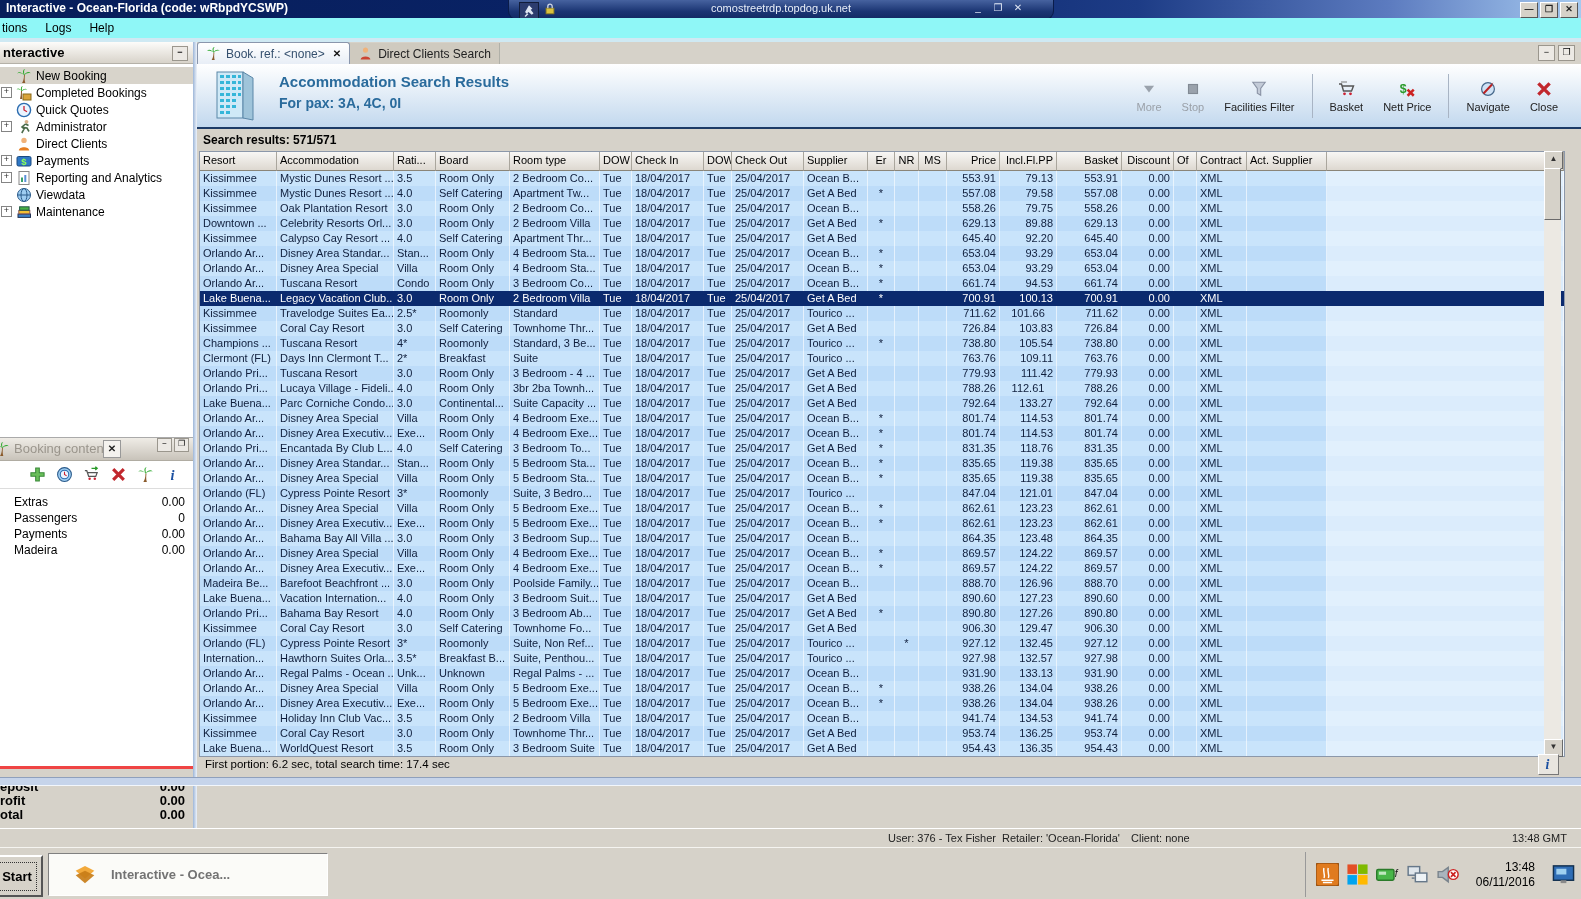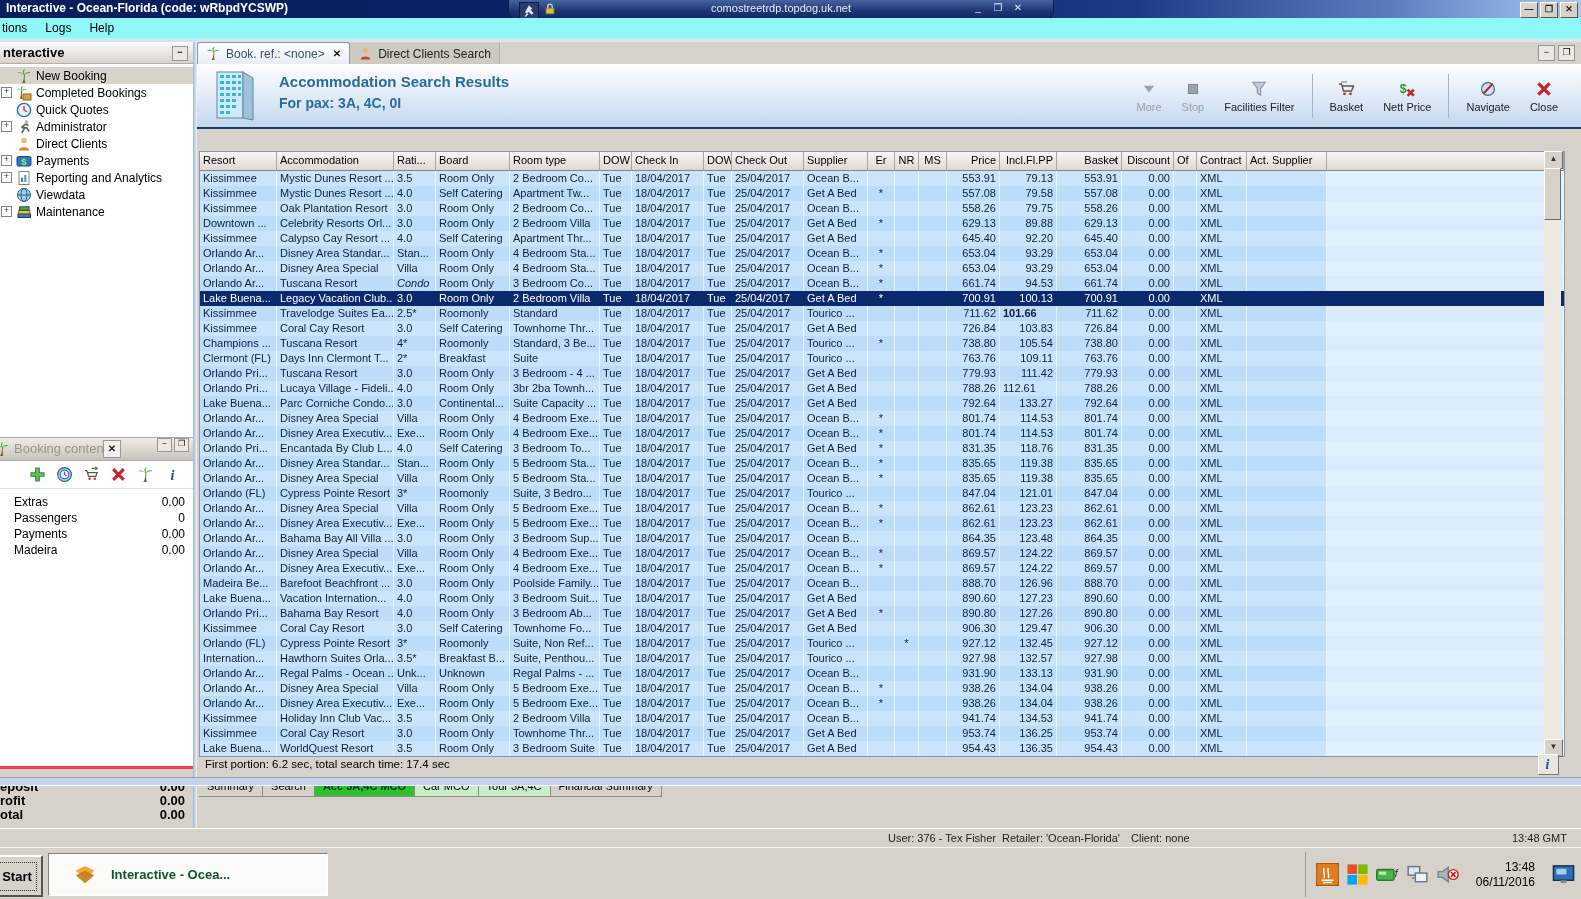--- a/index.html
+++ b/index.html
@@ -152,21 +152,21 @@
 
   
   .taskbar{position:absolute;left:0;top:847px;width:1581px;height:52px;background:#d6d2c9;
     border-top:1px solid #f5f4f0;}
   .startbtn{position:absolute;left:-9px;top:7px;width:48px;height:38px;background:#d6d2c9;
     border:2px solid;border-color:#fff #555 #555 #fff;font-weight:bold;font-size:13px;
     display:flex;align-items:center;justify-content:center;}
   .startbtn .inner{border:1px dotted #333;padding:6px 4px;}
   .taskbtn{position:absolute;left:48px;top:5px;width:278px;height:41px;background:#fbfbf8;
     border:1px solid;border-color:#808080 #fff #fff #808080;display:flex;align-items:center;
-    font-weight:bold;font-size:13px;color:#14532d;}
+    font-weight:bold;font-size:13px;color:#737373;}
   .taskbtn .ticon{width:24px;height:22px;margin:0 14px 0 24px;}
   .tray{position:absolute;right:0;top:4px;height:45px;display:flex;align-items:center;gap:7px;
     padding:0 6px 0 10px;border-left:1px solid #999;}
   .tray-ic{width:23px;height:23px;}
   .tray-clock{font-size:12px;text-align:right;line-height:15px;margin:0 10px;}
 </style>
 </head>
 <body>
 
 <div id="screen">
@@ -523,20 +523,21 @@
               <svg viewBox="0 0 16 16">
                 <path d="M3 3 L13 13 M13 3 L3 13" stroke="#c1272d" stroke-width="3"></path>
               </svg>
             </span>
             <span class="tool-label">Close</span>
           </div>
         </div>
     </div>
 
     <div class="darkline"></div>
+    <div class="resultsbar">Search results: 571/571</div>
 
     <div class="tablewrap">
       <div class="thead" id="thead">
           <div class="th" style="width: 77px;"><span>Resort</span></div>
           <div class="th" style="width: 117px;"><span>Accommodation</span></div>
           <div class="th" style="width: 42px;"><span>Rati...</span></div>
           <div class="th" style="width: 74px;"><span>Board</span></div>
           <div class="th" style="width: 90px;"><span>Room type</span></div>
           <div class="th" style="width: 32px;"><span>DOW</span></div>
           <div class="th" style="width: 72px;"><span>Check In</span></div>
@@ -713,21 +714,21 @@
             <div class="td" style="width: 65px; text-align: right;">653.04</div>
             <div class="td" style="width: 52px; text-align: right;">0.00</div>
             <div class="td" style="width: 23px;"></div>
             <div class="td" style="width: 50px;">XML</div>
             <div class="td" style="width: 80px;"></div>
             <div class="td filler"></div>
           </div>
           <div class="trow odd">
             <div class="td" style="width: 77px;">Orlando Ar...</div>
             <div class="td" style="width: 117px;">Tuscana Resort</div>
-            <div class="td" style="width: 42px; font-style: italic;">Condo</div>
+            <div class="td" style="width: 42px;">Condo</div>
             <div class="td" style="width: 74px;">Room Only</div>
             <div class="td" style="width: 90px;">3 Bedroom Co...</div>
             <div class="td" style="width: 32px;">Tue</div>
             <div class="td" style="width: 72px;">18/04/2017</div>
             <div class="td" style="width: 28px;">Tue</div>
             <div class="td" style="width: 72px;">25/04/2017</div>
             <div class="td" style="width: 64px;">Ocean B...</div>
             <div class="td" style="width: 27px; text-align: center;">*</div>
             <div class="td" style="width: 24px; text-align: center;"></div>
             <div class="td" style="width: 28px; text-align: center;"></div>
@@ -771,21 +772,21 @@
             <div class="td" style="width: 90px;">Standard</div>
             <div class="td" style="width: 32px;">Tue</div>
             <div class="td" style="width: 72px;">18/04/2017</div>
             <div class="td" style="width: 28px;">Tue</div>
             <div class="td" style="width: 72px;">25/04/2017</div>
             <div class="td" style="width: 64px;">Tourico ...</div>
             <div class="td" style="width: 27px; text-align: center;"></div>
             <div class="td" style="width: 24px; text-align: center;"></div>
             <div class="td" style="width: 28px; text-align: center;"></div>
             <div class="td" style="width: 53px; text-align: right;">711.62</div>
-            <div class="td" style="width: 57px; text-align: left; font-weight: bold;">101.66</div>
+            <div class="td" style="width: 57px; text-align: center;">101.66</div>
             <div class="td" style="width: 65px; text-align: right;">711.62</div>
             <div class="td" style="width: 52px; text-align: right;">0.00</div>
             <div class="td" style="width: 23px;"></div>
             <div class="td" style="width: 50px;">XML</div>
             <div class="td" style="width: 80px;"></div>
             <div class="td filler"></div>
           </div>
           <div class="trow even">
             <div class="td" style="width: 77px;">Kissimmee</div>
             <div class="td" style="width: 117px;">Coral Cay Resort</div>
@@ -886,21 +887,21 @@
             <div class="td" style="width: 90px;">3br 2ba Townh...</div>
             <div class="td" style="width: 32px;">Tue</div>
             <div class="td" style="width: 72px;">18/04/2017</div>
             <div class="td" style="width: 28px;">Tue</div>
             <div class="td" style="width: 72px;">25/04/2017</div>
             <div class="td" style="width: 64px;">Get A Bed</div>
             <div class="td" style="width: 27px; text-align: center;"></div>
             <div class="td" style="width: 24px; text-align: center;"></div>
             <div class="td" style="width: 28px; text-align: center;"></div>
             <div class="td" style="width: 53px; text-align: right;">788.26</div>
-            <div class="td" style="width: 57px; text-align: left;">112.61</div>
+            <div class="td" style="width: 57px; text-align: center;">112.61</div>
             <div class="td" style="width: 65px; text-align: right;">788.26</div>
             <div class="td" style="width: 52px; text-align: right;">0.00</div>
             <div class="td" style="width: 23px;"></div>
             <div class="td" style="width: 50px;">XML</div>
             <div class="td" style="width: 80px;"></div>
             <div class="td filler"></div>
           </div>
           <div class="trow odd">
             <div class="td" style="width: 77px;">Lake Buena...</div>
             <div class="td" style="width: 117px;">Parc Corniche Condo...</div>
@@ -1462,28 +1463,20 @@
       <div class="sb-btn sb-down">▼</div>
     </div>
 
     <div class="timing">First portion: 6.2 sec, total search time: 17.4 sec</div>
     <div class="info-btn">
         <svg viewBox="0 0 16 16">
           <text x="8" y="13" text-anchor="middle" font-size="13" font-family="Liberation Serif,serif" font-weight="bold" font-style="italic" fill="#1a4fa0">i</text>
         </svg>
       </div>
 
-    <div class="sheets" id="sheets">
-        <div class="sheet ">Summary</div>
-        <div class="sheet ">Search</div>
-        <div class="sheet active">Acc 3A,4C MCO</div>
-        <div class="sheet pale">Car MCO</div>
-        <div class="sheet pale">Tour 3A,4C</div>
-        <div class="sheet ">Financial Summary</div>
-      </div>
   </div>
 
   <div class="recess"></div>
 
   <div class="statusbar">
     <span class="st-user">User: 376 - Tex Fisher</span>
     <span class="st-retailer">Retailer: 'Ocean-Florida'</span>
     <span class="st-client">Client: none</span>
     <span class="st-time">13:48 GMT</span>
   </div>

